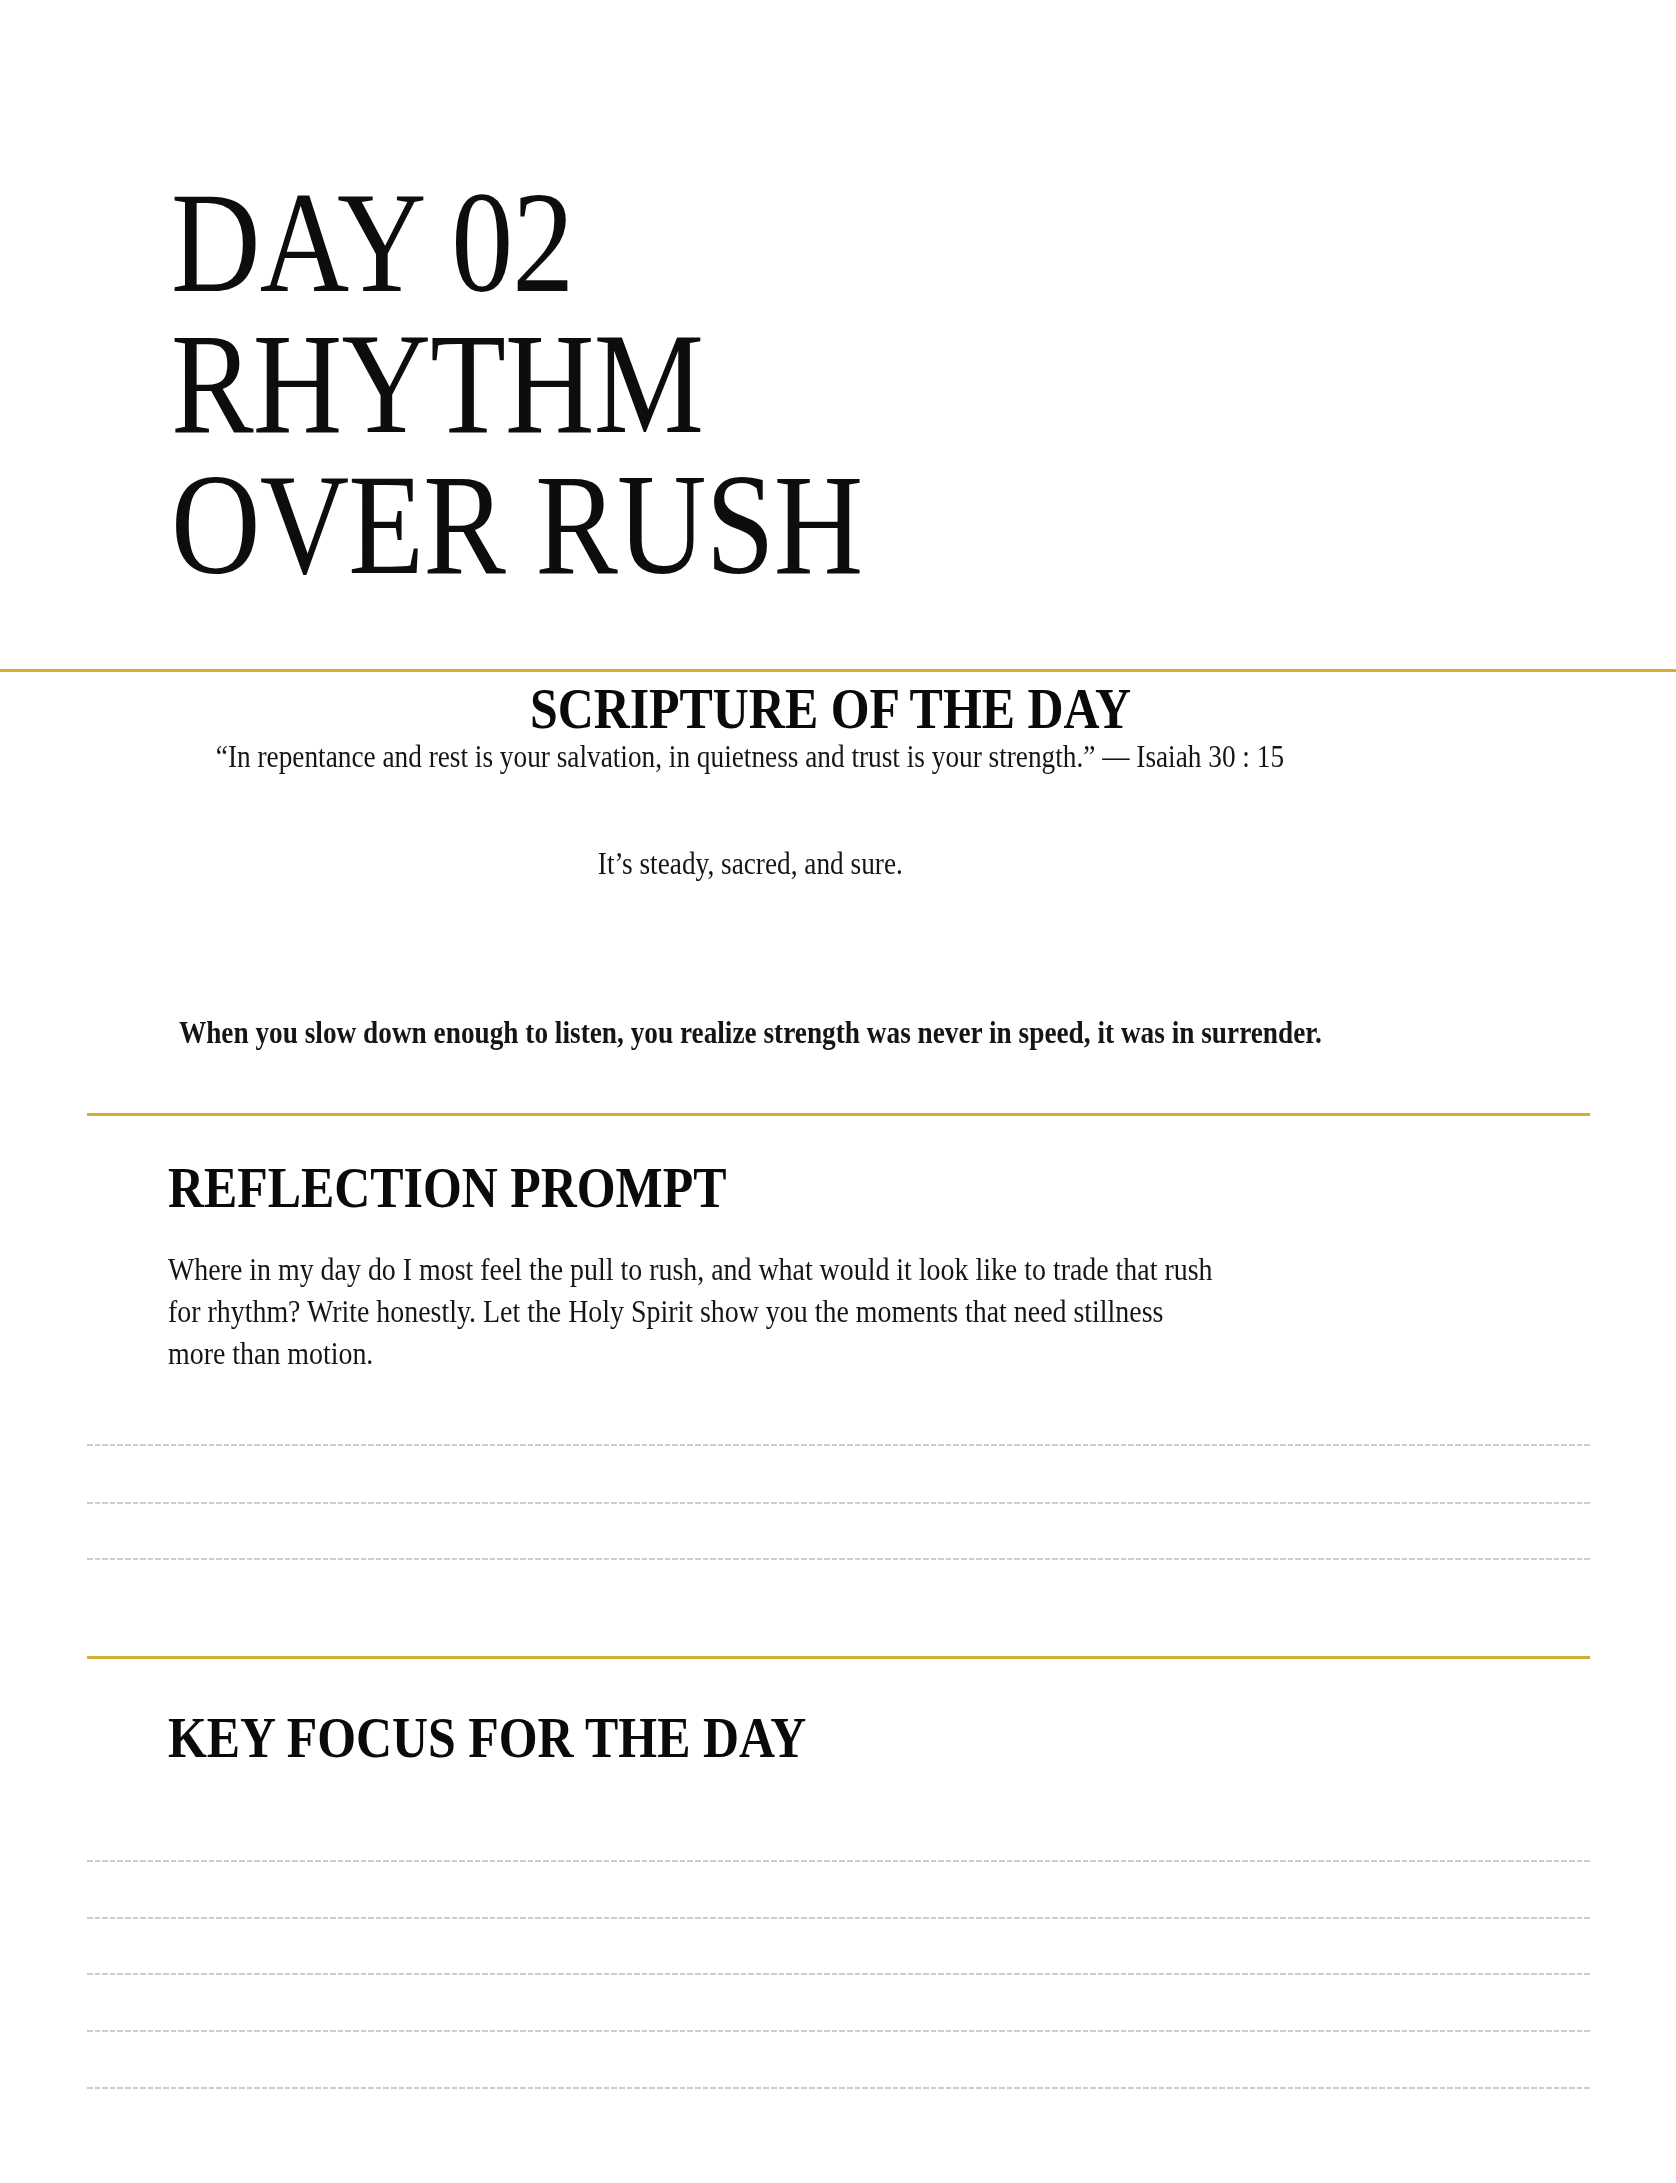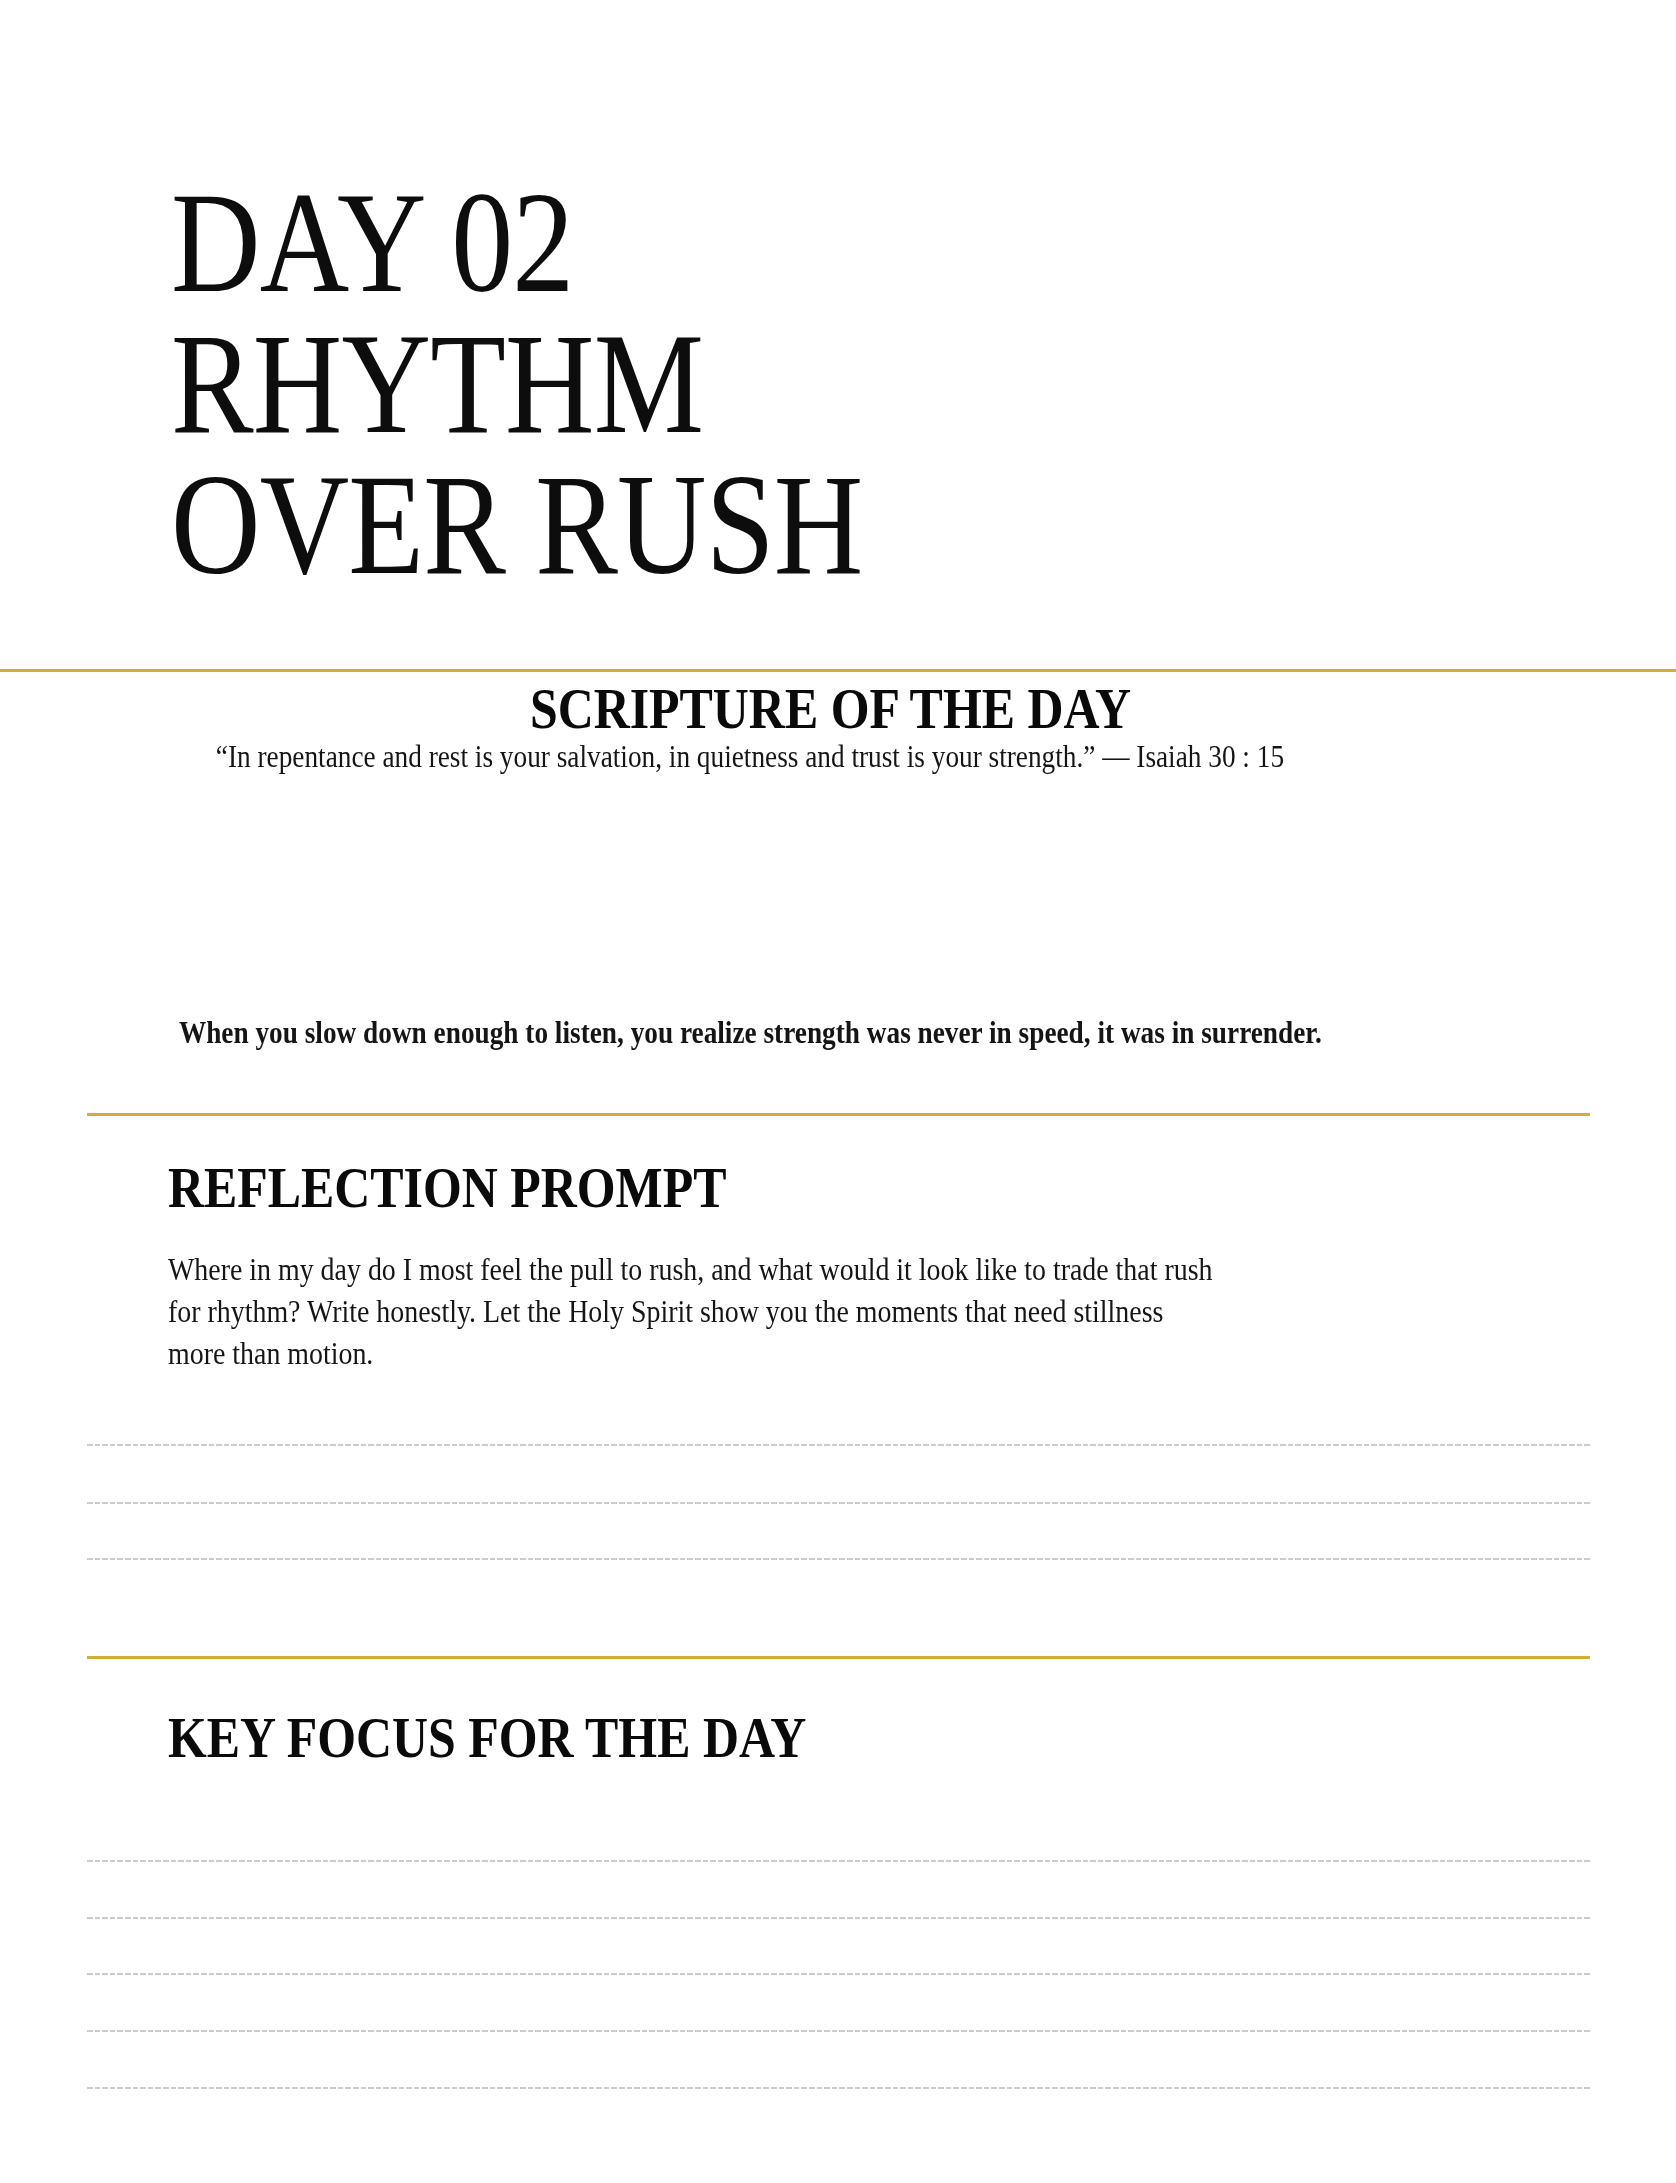--- a/index.html
+++ b/index.html
@@ -77,20 +77,21 @@
 
 <div class="abs h-center scripture-heading">
   <span>SCRIPTURE OF THE DAY</span>
 </div>
 
 <div class="abs body-center verse">
   <span>“In repentance and rest is your salvation, in quietness and trust is your strength.” — Isaiah 30 : 15</span>
 </div>
 
 <div class="abs body-center reflection-lines">
+  <div><span>It’s steady, sacred, and sure.</span></div>
 </div>
 
 <div class="abs body-center closing">
   <span>When you slow down enough to listen, you realize strength was never in speed, it was in surrender.</span>
 </div>
 
 <div class="abs gold-rule rule-1"></div>
 
 <div class="abs section-heading reflection-heading">REFLECTION PROMPT</div>
 

